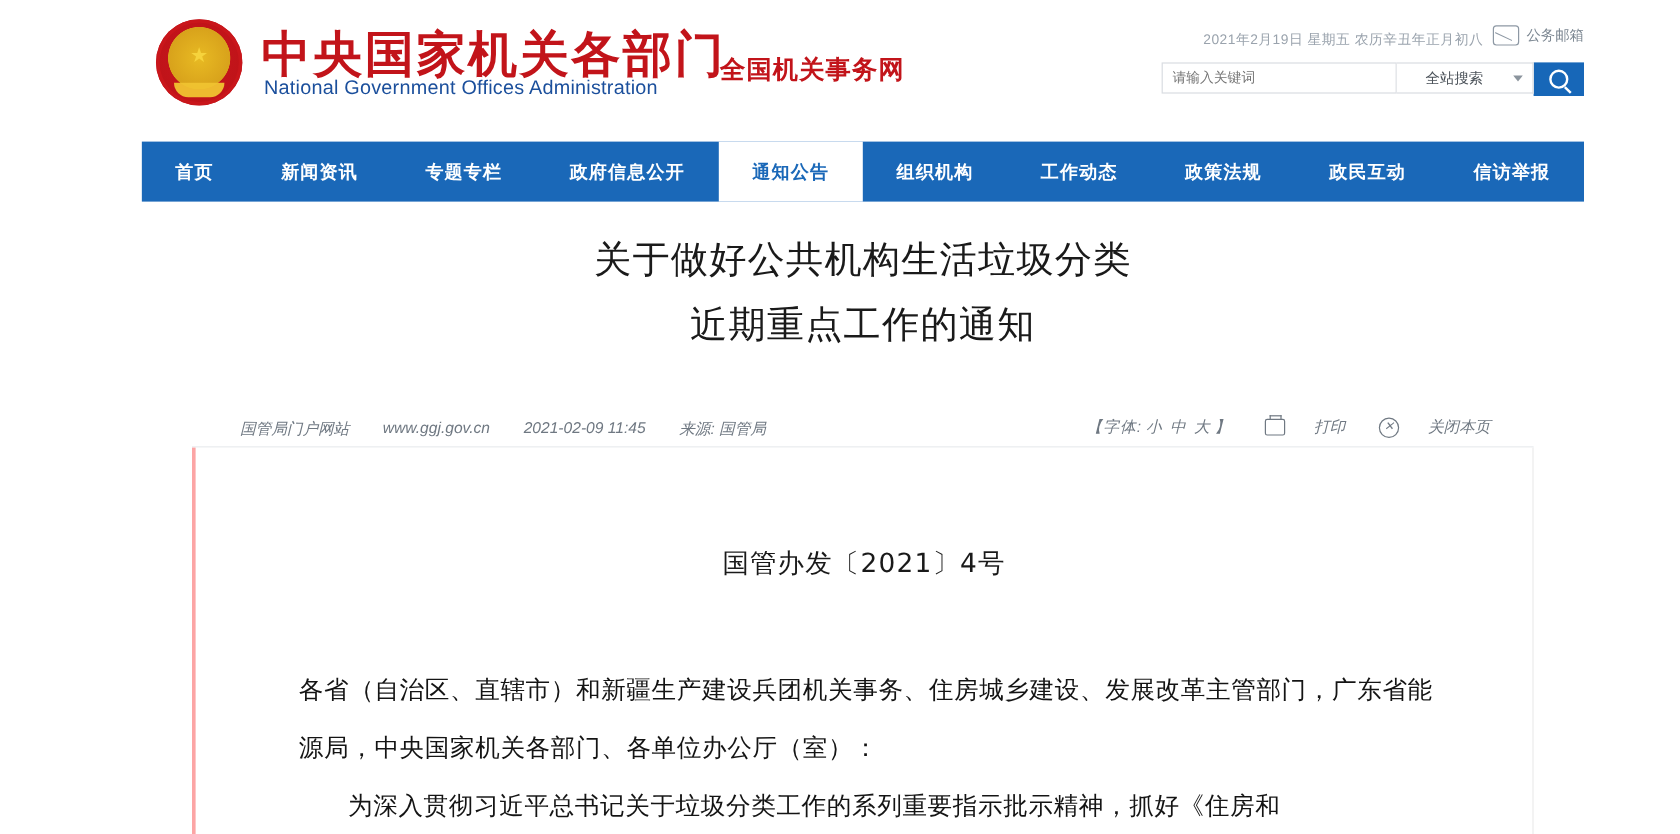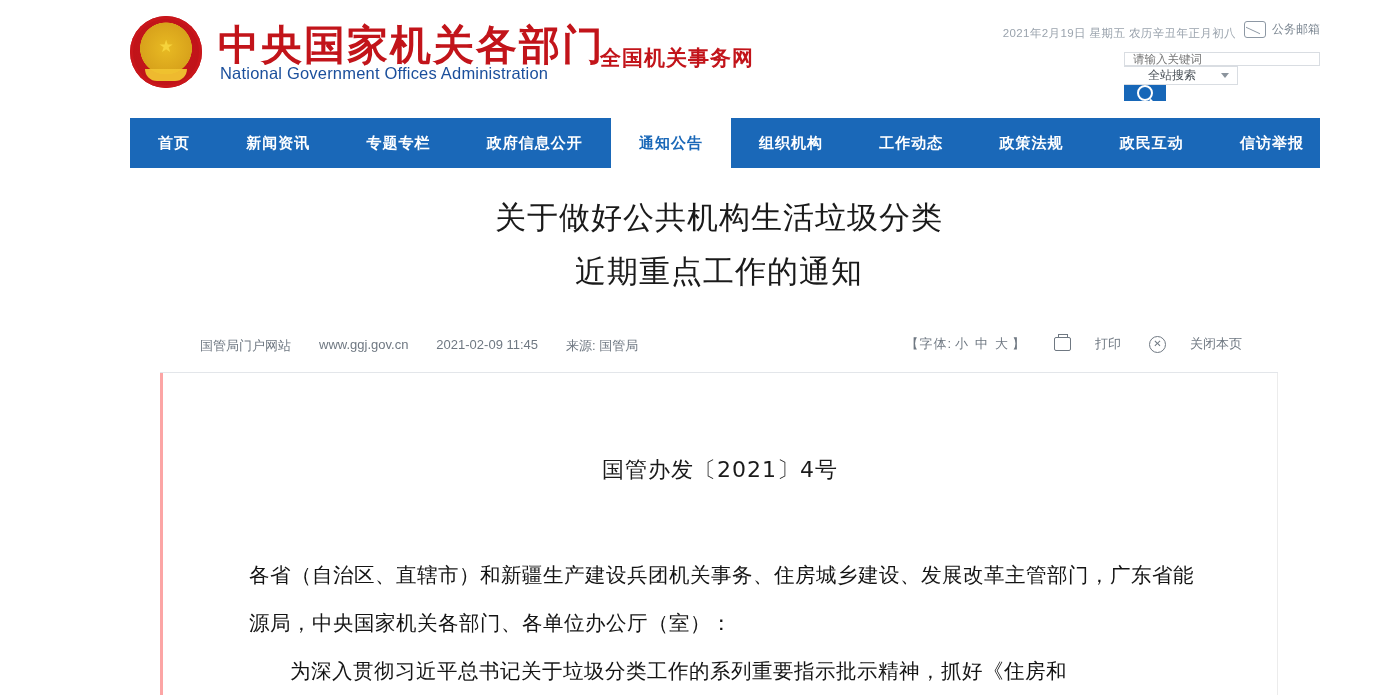--- a/index.html
+++ b/index.html
@@ -139,21 +139,20 @@
   .mailbox span.txt {
     font-size: 12px;
     color: #7b8691;
   }
   .searchbox {
     position: absolute;
     right: 0px;
     top: 52px;
     display: flex;
     height: 28px;
-    flex-direction: column;
   }
   .search-input {
     width: 196px;
     height: 26px;
     border: 1px solid #d9dde2;
     background: #fff;
     font-size: 11.5px;
     color: #b7bec6;
     padding: 0 8px;
     box-sizing: border-box;
@@ -201,21 +200,21 @@
     position: absolute;
     right: -5px; bottom: -4px;
     width: 7px; height: 2px;
     background: #fff;
     transform: rotate(45deg);
   }
 
   
   .nav {
     position: absolute;
-    left: 130px;
+    left: 118px;
     top: 118px;
     width: 1202px;
     height: 50px;
     background: #1a68b8;
     display: flex;
     align-items: stretch;
     font-family: Liberation Mono, monospace;
   }
   .nav-item {
     flex: 1 1 auto;
@@ -246,25 +245,26 @@
     line-height: 54px;
     font-weight: 500;
     font-family: "DejaVu Sans", "Liberation Sans", sans-serif;
     letter-spacing: 1px;
   }
 
   
   .meta {
     position: absolute;
     left: 118px;
-    top: 331px;
+    top: 343px;
     width: 1202px;
     height: 38px;
     font-size: 13px;
     color: #6f7882;
+    font-style: italic;
   }
   .meta .left {
     position: absolute;
     left: 82px;
     top: 6px;
     display: flex;
     gap: 28px;
     white-space: nowrap;
   }
   .meta .right {

